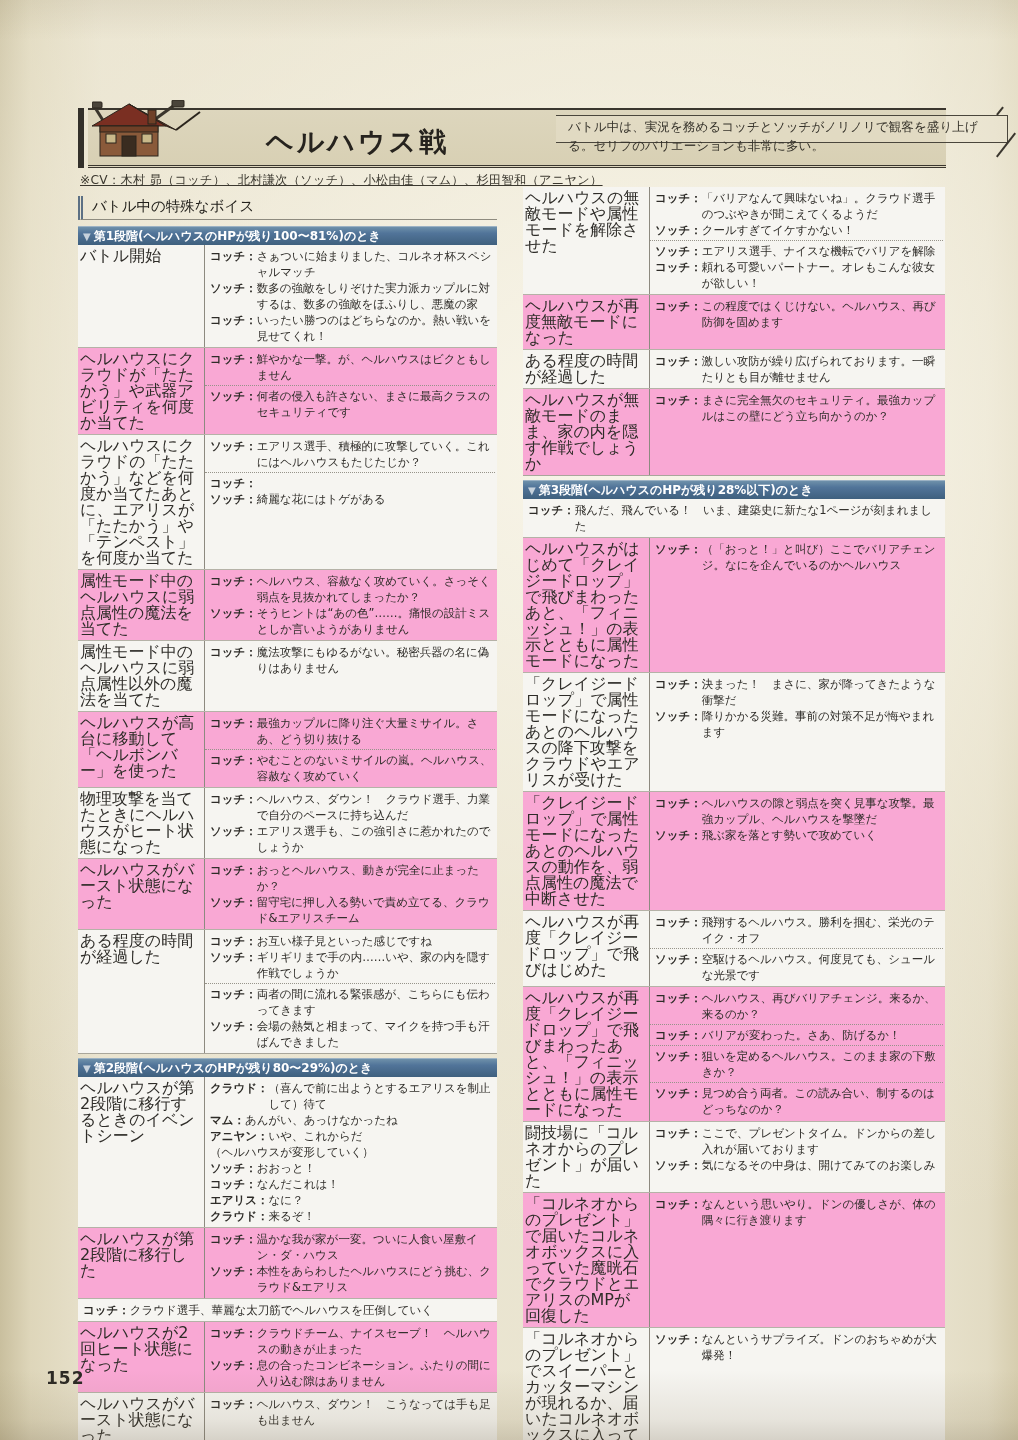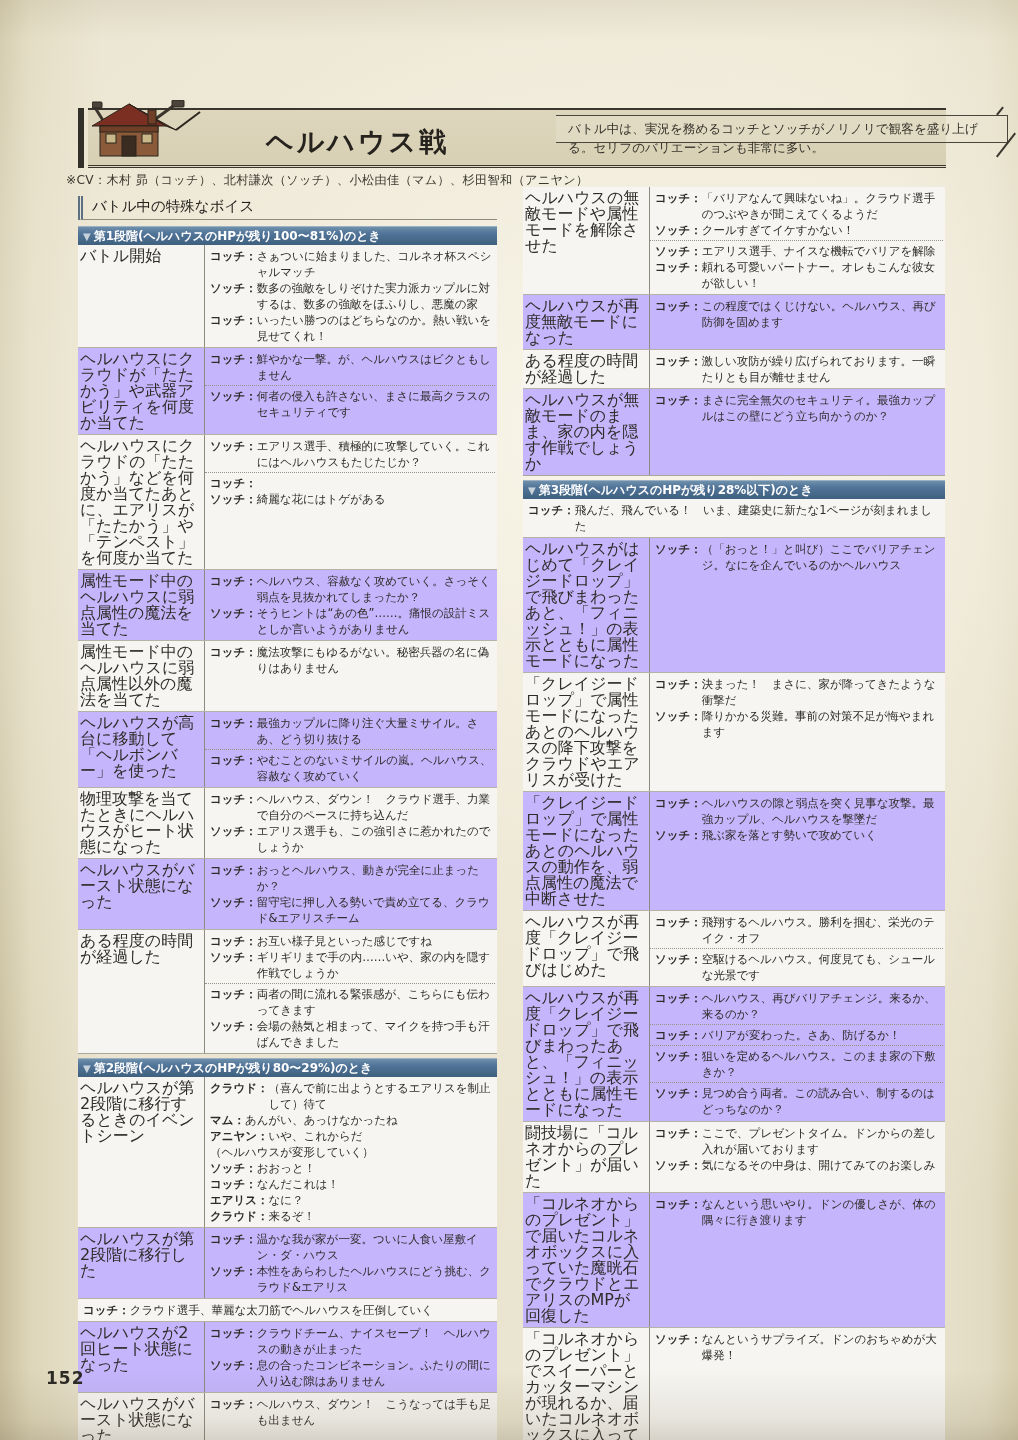--- a/index.html
+++ b/index.html
@@ -13,50 +13,50 @@
   }
   body::after{content:"";position:absolute;left:0;right:0;bottom:0;height:70px;
     background:linear-gradient(180deg, rgba(0,0,0,0) 0%, rgba(120,105,70,.12) 70%, rgba(100,85,55,.22) 100%);pointer-events:none;}
   body::before{content:"";position:absolute;top:0;left:0;right:0;height:40px;
     background:linear-gradient(180deg, rgba(120,105,70,.10), rgba(0,0,0,0));pointer-events:none;}
 
   
   .banner-bar{position:absolute;left:78px;top:108px;width:6px;height:60px;background:#33302a;}
   .banner{position:absolute;left:88px;top:108px;width:858px;height:60px;
     background:linear-gradient(180deg,#ddd6bd 0%,#d8d0b4 100%);
-    border-top:2px solid #3a362e;border-bottom:3px double #3a362e;box-sizing:border-box;}
+    border-top:2px solid #3a362e;border-bottom:3px double #3a362e;box-sizing:border-box;font-family:Liberation Mono, monospace;}
   .banner-title{position:absolute;left:178px;top:14px;font-size:27px;font-weight:bold;color:#26231e;letter-spacing:3px;}
   .banner-desc{position:absolute;left:468px;top:5px;width:452px;height:28px;
     border:1px solid #4a463c;border-left:none;background:rgba(232,226,206,.45);
     font-size:12.6px;line-height:19px;color:#35322a;padding:3px 10px 0 12px;box-sizing:border-box;}
   .banner-slash{position:absolute;right:-14px;bottom:-4px;width:30px;height:0;border-top:2px solid #3a362e;transform:rotate(-52deg);}
   .banner-slash2{position:absolute;right:2px;top:-6px;width:10px;height:0;border-top:2px solid #3a362e;transform:rotate(-52deg);}
   .house-icon{position:absolute;left:4px;top:-10px;width:110px;height:68px;}
 
-  .cv-note{position:absolute;left:66px;top:172px;font-size:12.2px;color:#3b382f;letter-spacing:.3px;}
+  .cv-note{position:absolute;left:80px;top:172px;font-size:12.2px;color:#3b382f;letter-spacing:.3px;text-decoration:underline;}
   .page-num{position:absolute;left:46px;top:1368px;font-size:17px;font-weight:bold;color:#2b2924;letter-spacing:1px;}
 
   
   .col{position:absolute;}
   .col-left{left:78px;top:196px;width:419px;}
   .col-right{left:523px;top:187px;width:422px;}
 
   .voice-head{font-size:14.5px;font-weight:normal;color:#23211c;padding:1px 0 3px 9px;margin-bottom:6px;
     border-left:5px double #5c7084;border-bottom:1px solid #8e8b7f;}
 
   .section-bar{display:flex;align-items:center;height:19px;margin-top:4px;
     background:linear-gradient(180deg,#6e90aa 0%,#517499 35%,#3f607e 100%);
     border-top:1px solid #9cb2c4;box-shadow:0 1px 0 rgba(40,50,60,.45);
     color:#fff;font-size:12px;font-weight:bold;padding:0 4px;box-sizing:border-box;}
   .section-bar .tri{color:#c7d2dc;font-size:10px;margin:0 3px 0 1px;}
 
   .voice-table{border-bottom:1px solid #a9a69b;}
   .vrow{display:flex;background:#f6f5f1;border-top:1px solid #b5b2a7;}
   .voice-table .vrow:first-child{border-top:none;}
-  .vrow.alt{background:#c4b5fd;}
+  .vrow.alt{background:#f9a8d4;}
   .trigger{flex:0 0 127px;padding:3px 4px 3px 2px;font-size:16px;line-height:16px;color:#2e2c28;
     border-right:1px solid #8d8a80;box-sizing:border-box;}
   .dialog{flex:1;padding:1px 2px 1px 0;box-sizing:border-box;min-width:0;display:flex;flex-direction:column;justify-content:flex-start;}
   .dgroup{padding:2px 2px 2px 5px;}
   .dgroup.sep{border-top:1px dotted #97948a;}
   .dline{display:flex;font-size:11.5px;line-height:16px;color:#2e2c28;}
   .speaker{font-weight:bold;white-space:nowrap;}
   .ltext{flex:1;min-width:0;}
 </style>
 </head>

